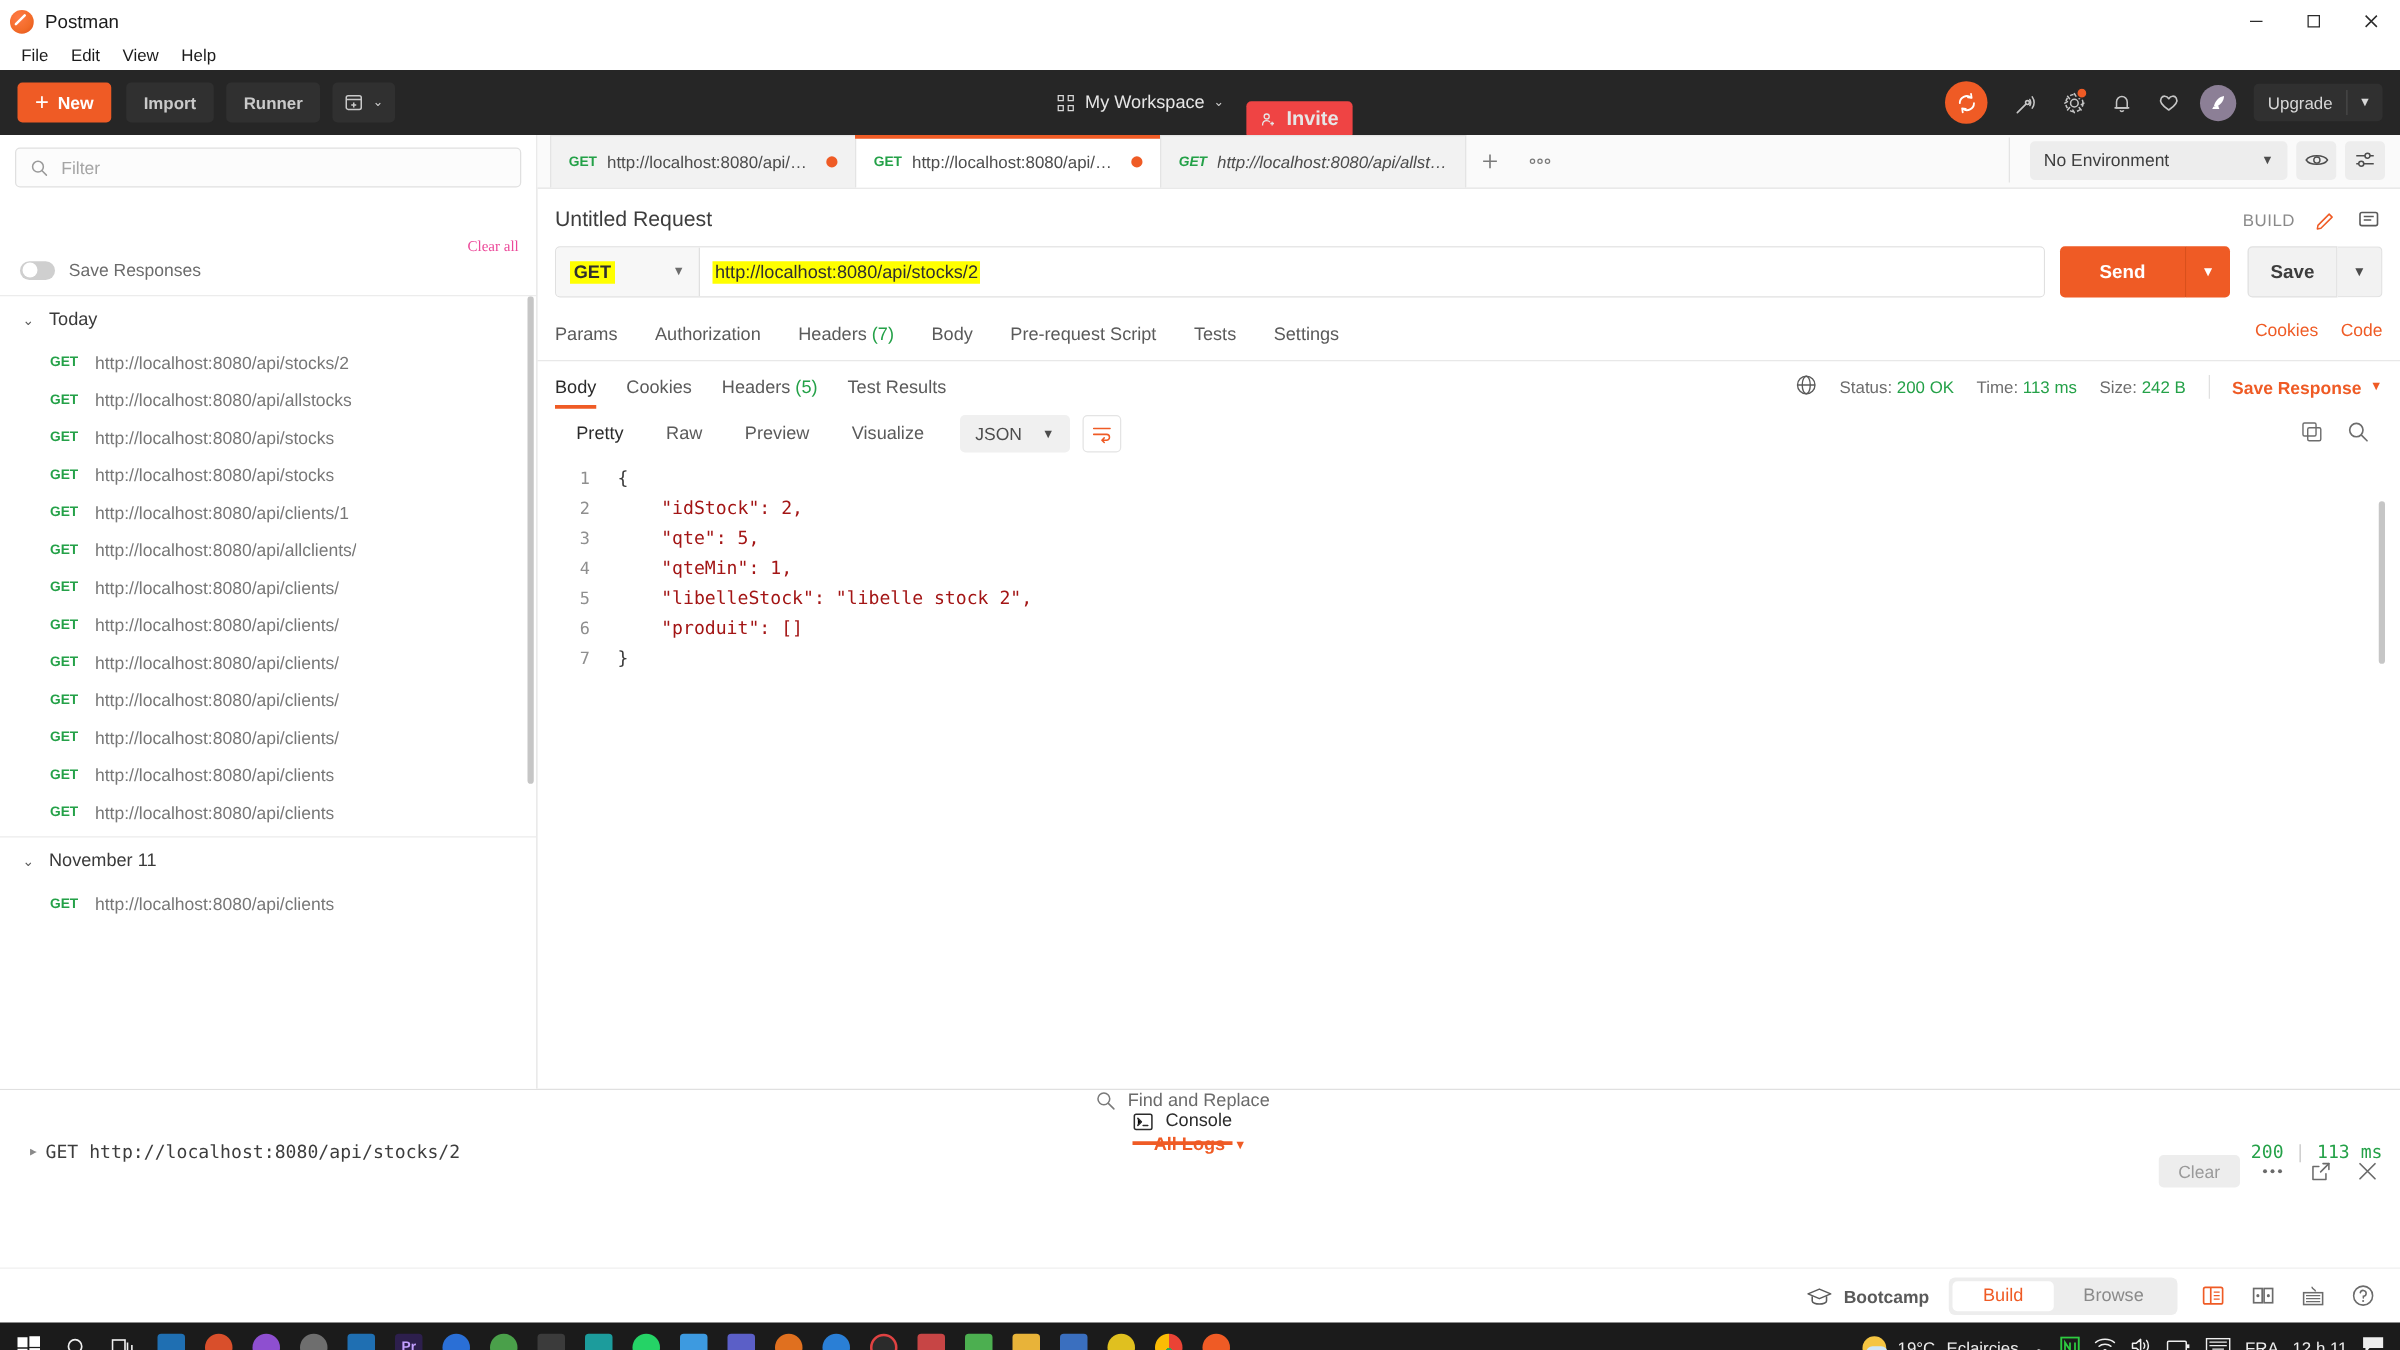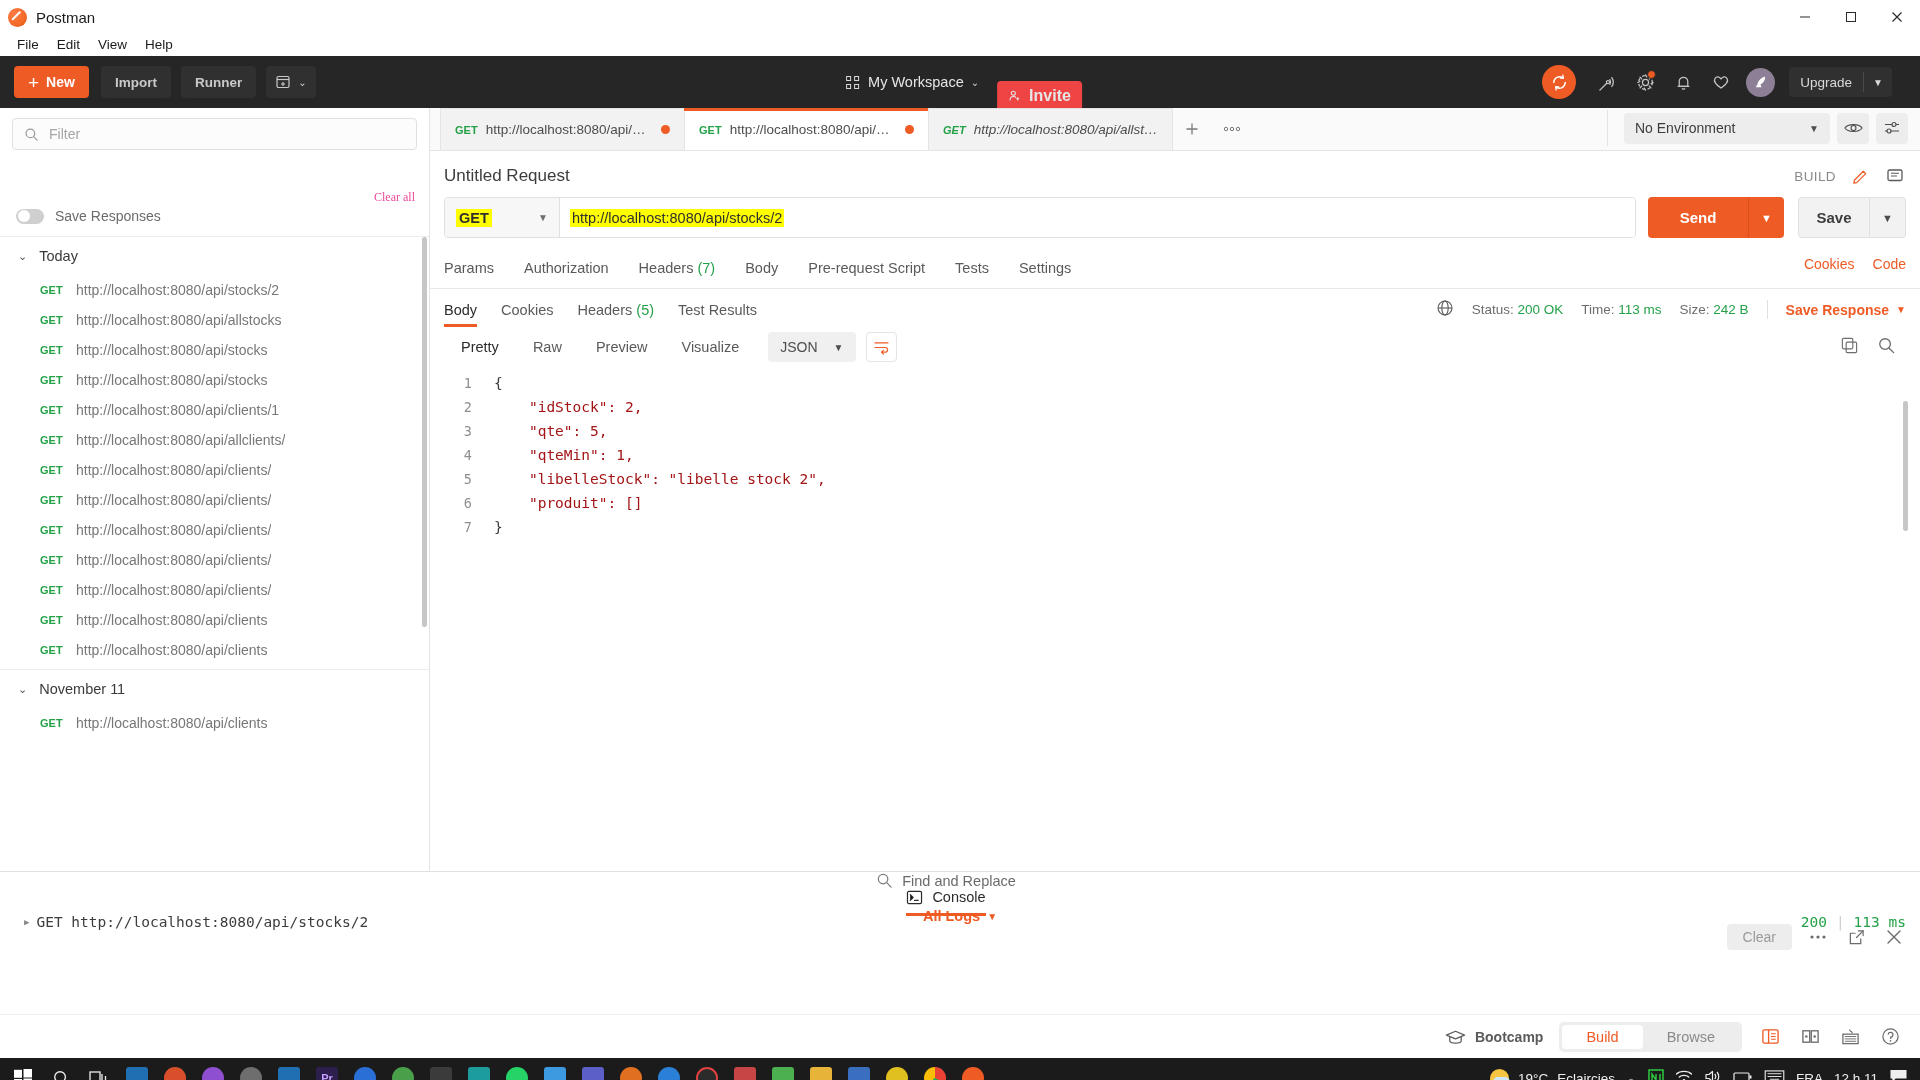--- a/index.html
+++ b/index.html
@@ -55,21 +55,21 @@
     display:flex; align-items:center;
   }
   .ws-btn{ display:flex;align-items:center;color:#e6e6e6; font-size:14.5px; padding:0 8px; height:32px;}
   .grid-icon{ display:grid; grid-template-columns:5px 5px; grid-template-rows:5px 5px; gap:3px; margin-right:9px;}
   .grid-icon i{ display:block; width:5px;height:5px; border:1px solid #d8d8d8;}
   .caret-d{ margin-left:7px; font-size:10px; color:#cfcfcf;}
   .invite-btn{
     display:flex;align-items:center;background:#ef4444;border-radius:4px;height:30px;
     padding:0 11px; color:#e6e6e6; font-size:16px; font-weight:bold; margin-left:10px;margin-top:28px;
   }
-  .hdr-right{ position:absolute; right:28px; display:flex; align-items:center; gap:4px;}
+  .hdr-right{ position:absolute; right:14px; display:flex; align-items:center; gap:4px;}
   .sync-circle{
     width:34px;height:34px;border-radius:50%;background:#ef5b25;
     display:flex;align-items:center;justify-content:center; margin-right:10px;
   }
   .hicon{ width:34px;height:34px;display:flex;align-items:center;justify-content:center;position:relative;color:#c5c5c5;}
   .hicon .dot{position:absolute;top:5px;right:6px;width:9px;height:9px;border-radius:50%;background:#ef5b25;border:1.5px solid #262626;}
   .avatar{
     width:29px;height:29px;border-radius:50%;background:#8c7f96;
     display:flex;align-items:center;justify-content:center;margin:0 6px 0 4px;
   }

